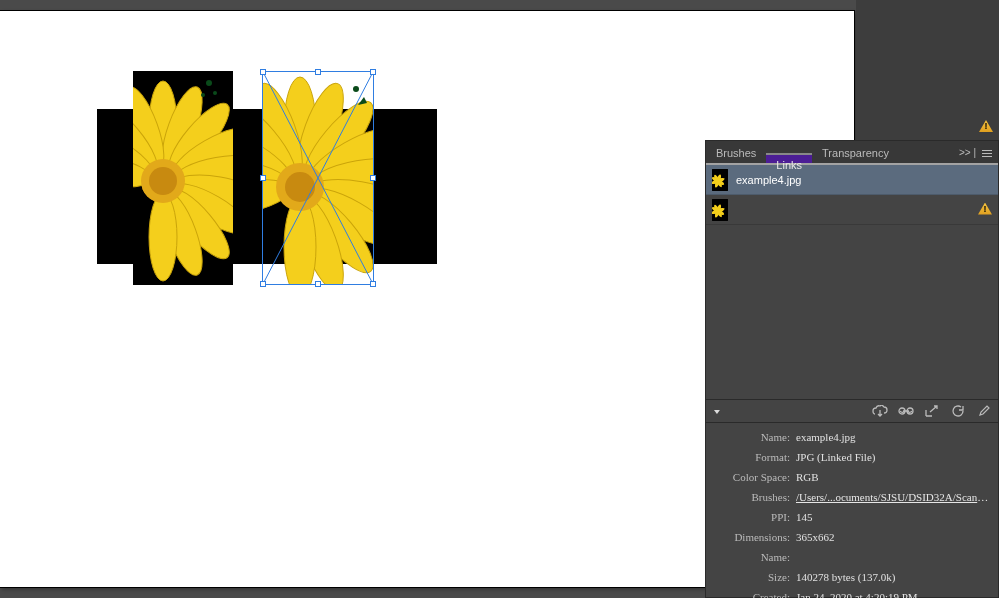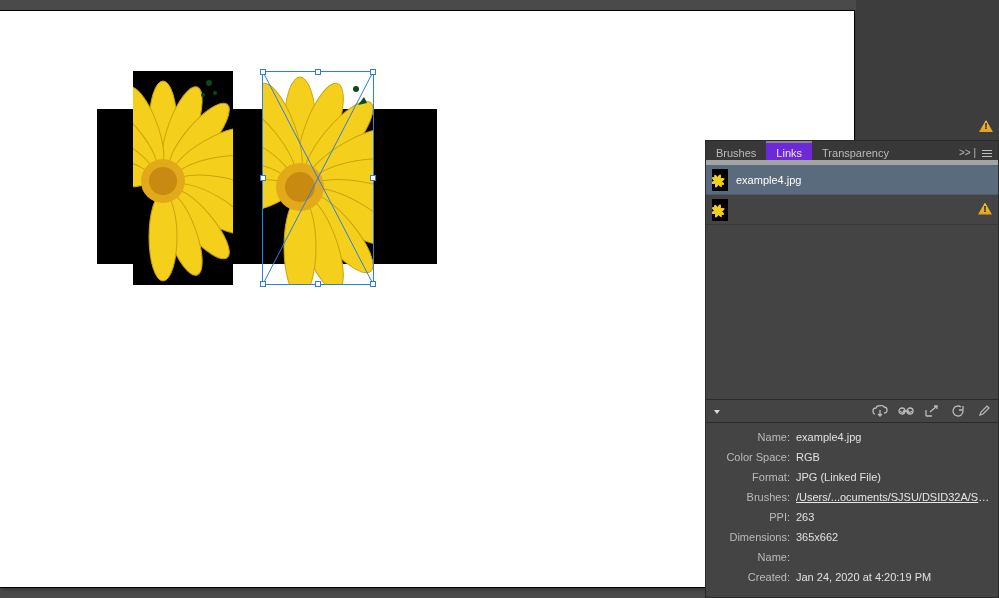--- a/index.html
+++ b/index.html
@@ -59,28 +59,28 @@
     right: 0; top: 140px;
     width: 294px; height: 458px;
     background: #444; color: #ccc;
     border: 1px solid #2a2a2a;
     font-size: 11px;
   }
   .panel-tabs {
     position: relative;
     height: 24px;
     background: #383838;
-    border-bottom: 5px solid #a3a3a3;
+    border-bottom: 2px solid #a3a3a3;
     display: flex; align-items: stretch;
   }
   .tab {
     padding: 0 10px; line-height: 24px;
     color: #bbb; cursor: default;
   }
-  .tab.active { background: #6d28d9; color: #e8e8e8; box-shadow: inset 0 2px 0 #888; }
+  .tab.active { background: #4c1d95; color: #e8e8e8; box-shadow: inset 0 2px 0 #888; margin-top: 12px; }
   .panel-collapse {
     position: absolute; right: 22px; top: 0; height: 24px; line-height: 24px;
     font-size: 10px; color: #bbb;
   }
   .panel-menu {
     position: absolute; right: 4px; top: 0; height: 24px; width: 14px;
     display:flex; flex-direction:column; justify-content:center; gap:2px;
     align-items:center;
   }
   .panel-menu span{width:10px;height:1px;background:#bbb;display:block}
@@ -104,21 +104,21 @@
     border-top: 1px solid #2a2a2a;
     border-bottom: 1px solid #2a2a2a;
     display: flex; align-items: center;
     padding: 0 6px; gap: 10px;
   }
   .panel-toolbar .expander { margin-right: auto; color:#ddd; font-size:10px; transform: scaleY(.7);}
   .tb-icon { width:16px; height:16px; display:flex; align-items:center; justify-content:center; color:#bbb; }
   .tb-icon svg { display:block; }
 
   .details { padding: 4px 4px 6px 4px; }
-  .drow { display:flex; padding: 2px 0; line-height:16px; }
+  .drow { display:flex; padding: 2px 0; line-height:16px;font-family:Liberation Serif, serif; }
   .dlabel { width: 86px; text-align:right; color:#bbb; padding-right:6px;}
   .dval { color:#e0e0e0; flex:1; white-space:nowrap; overflow:hidden; text-overflow:ellipsis;}
   .dval.link { text-decoration: underline; color:#e6e6e6; }
 
   
   .warn { width:14px;height:12px;display:inline-block;background:linear-gradient(180deg,#f5c23d,#e0a020);clip-path:polygon(50% 0,100% 100%,0 100%);position:relative}
   .warn::after{content:"!";position:absolute;left:0;right:0;text-align:center;top:1px;color:#000;font-size:9px;font-weight:700}
 </style>
 </head>
 <body>
@@ -291,42 +291,46 @@
         </svg>
     </span>
   </div>
 
   <div class="details">
     <div class="drow">
         <span class="dlabel">Name:</span>
         <span class="dval">example4.jpg</span>
       </div>
     <div class="drow">
+        <span class="dlabel">Format:</span>
+        <span class="dval">JPG (Linked File)</span>
+      </div>
+    <div class="drow">
         <span class="dlabel">Color Space:</span>
         <span class="dval">RGB</span>
       </div>
     <div class="drow">
-        <span class="dlabel">Format:</span>
-        <span class="dval">JPG (Linked File)</span>
-      </div>
-    <div class="drow">
         <span class="dlabel">Brushes:</span>
         <span class="dval link">/Users/...ocuments/SJSU/DSID32A/ScanDemo/forPrint</span>
       </div>
     <div class="drow">
         <span class="dlabel">PPI:</span>
-        <span class="dval">263</span>
+        <span class="dval">145</span>
       </div>
     <div class="drow">
         <span class="dlabel">Dimensions:</span>
         <span class="dval">365x662</span>
       </div>
     <div class="drow">
         <span class="dlabel">Name:</span>
       </div>
     <div class="drow">
+        <span class="dlabel">Size:</span>
+        <span class="dval">140278 bytes (137.0k)</span>
+      </div>
+    <div class="drow">
         <span class="dlabel">Created:</span>
         <span class="dval">Jan 24, 2020 at 4:20:19 PM</span>
       </div>
 
   </div>
 
 </div>
 
 </body></html>

